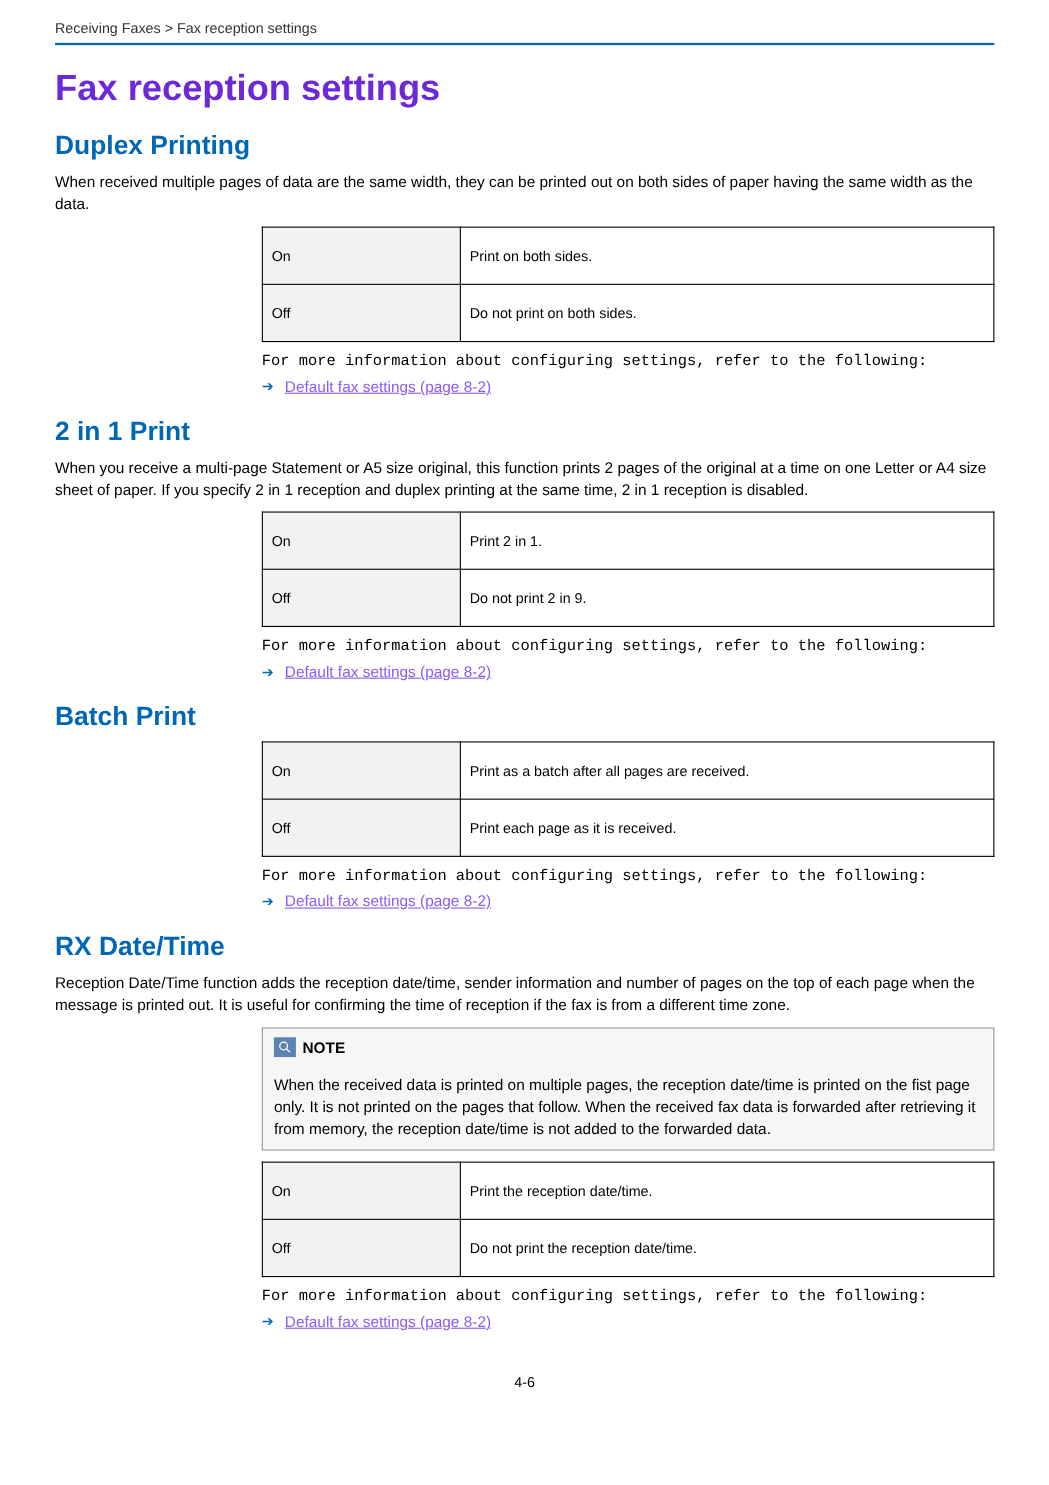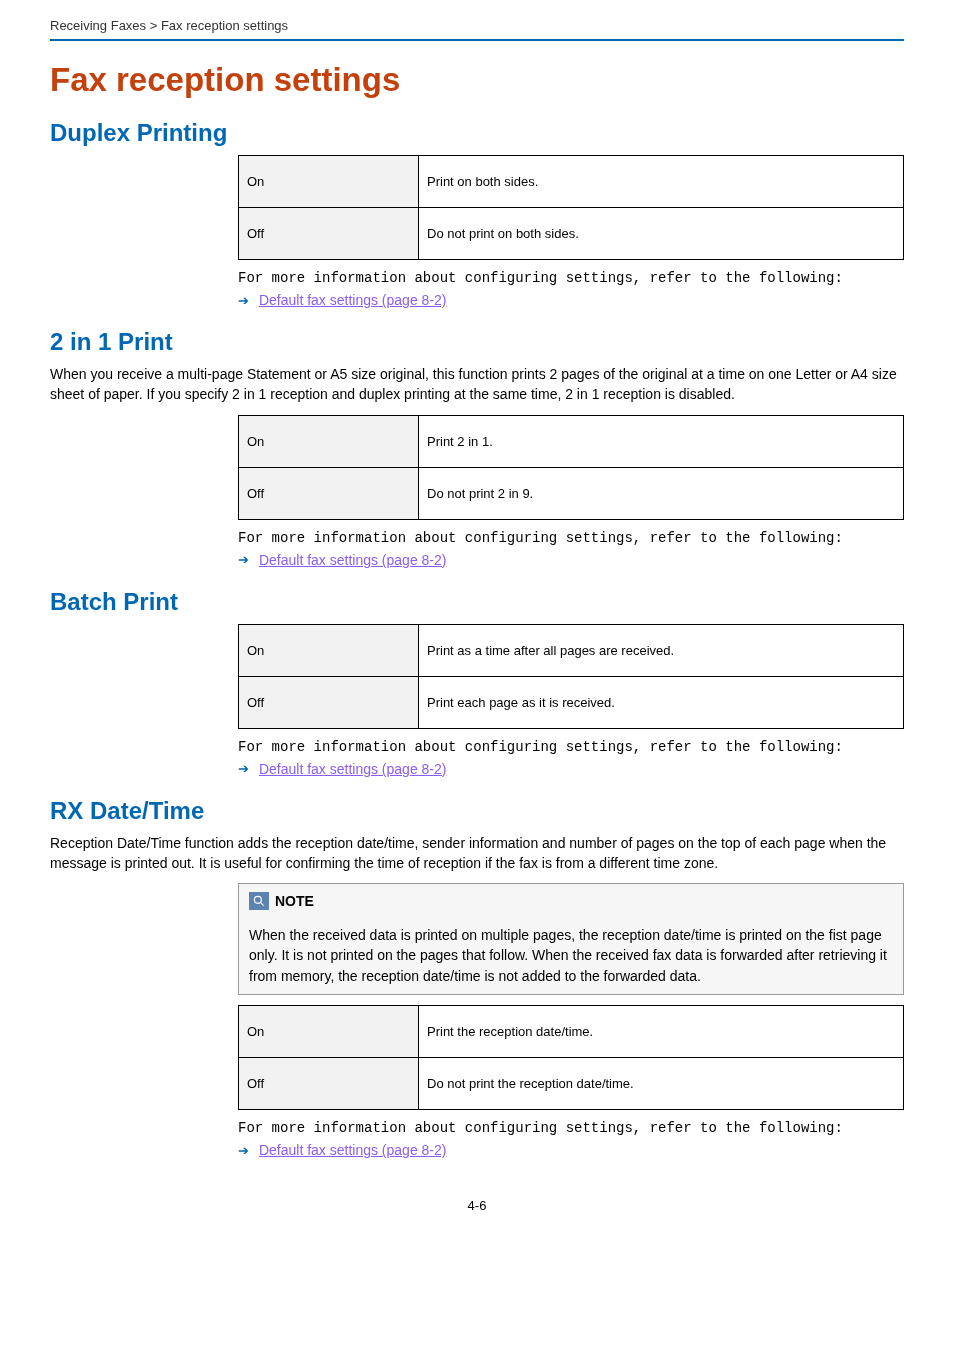--- a/index.html
+++ b/index.html
@@ -21,21 +21,21 @@
   }
   .hr-top {
     height: 2px;
     background: #0067b4;
     margin: 0 50px 20px 50px;
   }
   .content {
     padding: 0 50px;
   }
   h1 {
-    color: #c2410c;
+    color: #6d28d9;
     font-size: 33px;
     font-weight: bold;
     margin-bottom: 8px;
   }
   h2 {
     color: #0067b4;
     font-size: 24px;
     font-weight: bold;
     margin-bottom: 8px;
     margin-top: 20px;
@@ -130,20 +130,21 @@
 <body>
 
 <div class="running-header">Receiving Faxes &gt; Fax reception settings</div>
 <div class="hr-top"></div>
 
 <div class="content">
 
   <h1>Fax reception settings</h1>
 
   <h2>Duplex Printing</h2>
+  <p class="body-text">When received multiple pages of data are the same width, they can be printed out on both sides of paper having the same width as the data.</p>
   <div class="indent-block">
     <table class="options">
       <tbody>
           <tr>
         <td class="opt-name">On</td>
         <td>Print on both sides.</td>
       </tr>
       <tr>
         <td class="opt-name">Off</td>
         <td>Do not print on both sides.</td>
@@ -178,21 +179,21 @@
       <a href="#" class="link-text">Default fax settings (page 8-2)</a>
     </div>
   </div>
 
   <h2>Batch Print</h2>
   <div class="indent-block">
     <table class="options">
       <tbody>
           <tr>
         <td class="opt-name">On</td>
-        <td>Print as a time after all pages are received.</td>
+        <td>Print as a batch after all pages are received.</td>
       </tr>
       <tr>
         <td class="opt-name">Off</td>
         <td>Print each page as it is received.</td>
       </tr>
     </tbody>
       </table>
     <p class="followup">For more information about configuring settings, refer to the following:</p>
     <div class="link-line">
       <span class="arrow-icon">➔</span>

